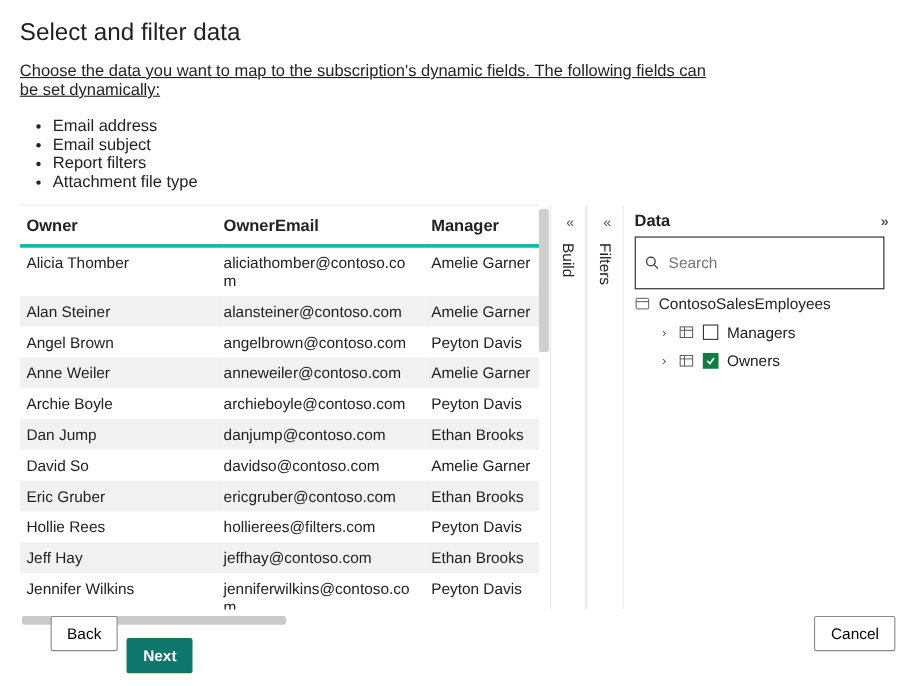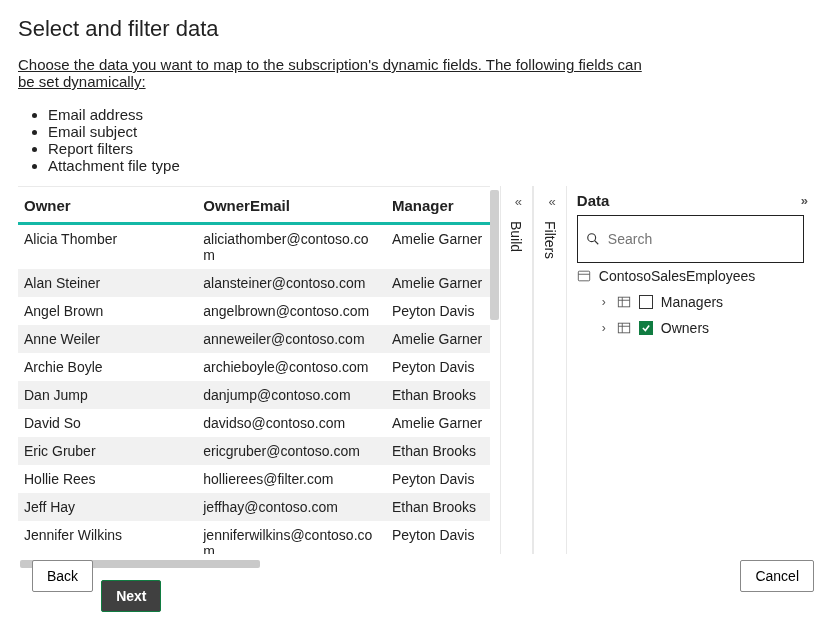--- a/index.html
+++ b/index.html
@@ -28,23 +28,23 @@
   .si { width:14px; height:14px; }
   .tree { margin-top:0; font-size:14px; }
   .tree-row { display:flex; align-items:center; gap:8px; padding:5px 0; }
   .tree-row.child { padding-left:22px; }
   .tbl-icon { width:14px; height:14px; flex:none; }
   .cb { width:14px; height:14px; border:1.5px solid #333; display:inline-flex; align-items:center; justify-content:center; }
   .cb.checked { background:#107c41; border-color:#107c41; }
   .cb.checked svg { display:block; }
   .cb svg { display:none; }
   .exp { color:#555; font-size:12px; width:10px; text-align:center; }
-  .footer { position:absolute; left:4px; right:18px; bottom:12px; display:flex; align-items:center;padding-left:28px; }
+  .footer { position:absolute; left:18px; right:18px; bottom:12px; display:flex; align-items:center;padding-left:28px; }
   .btn { height:32px; padding:0 14px; font-size:14px; border:1px solid #888; background:#fff; border-radius:2px; cursor:pointer; }
-  .btn.primary { background:#404040; border-color:#107c41; color:#fff; font-weight:600;margin-top:40px; }
+  .btn.primary { background:#0f766e; border-color:#107c41; color:#fff; font-weight:600;margin-top:40px; }
   .footer .spacer { flex:1; }
   .hscroll { position:absolute; left:20px; bottom:56px; height:8px; width:240px; background:#c9c9c9; border-radius:2px; }
 </style>
 </head>
 <body>
 
 <h1>Select and filter data</h1>
 <div class="intro">Choose the data you want to map to the subscription's dynamic fields. The following fields can be set dynamically:</div>
 <ul class="dyn">
   <li>Email address</li>
@@ -104,21 +104,21 @@
             <td>davidso@contoso.com</td>
             <td>Amelie Garner</td>
           </tr>
           <tr>
             <td>Eric Gruber</td>
             <td>ericgruber@contoso.com</td>
             <td>Ethan Brooks</td>
           </tr>
           <tr>
             <td>Hollie Rees</td>
-            <td>hollierees@filter.com</td>
+            <td>hollierees@filters.com</td>
             <td>Peyton Davis</td>
           </tr>
           <tr>
             <td>Jeff Hay</td>
             <td>jeffhay@contoso.com</td>
             <td>Ethan Brooks</td>
           </tr>
           <tr>
             <td>Jennifer Wilkins</td>
             <td>jenniferwilkins@contoso.com</td>

